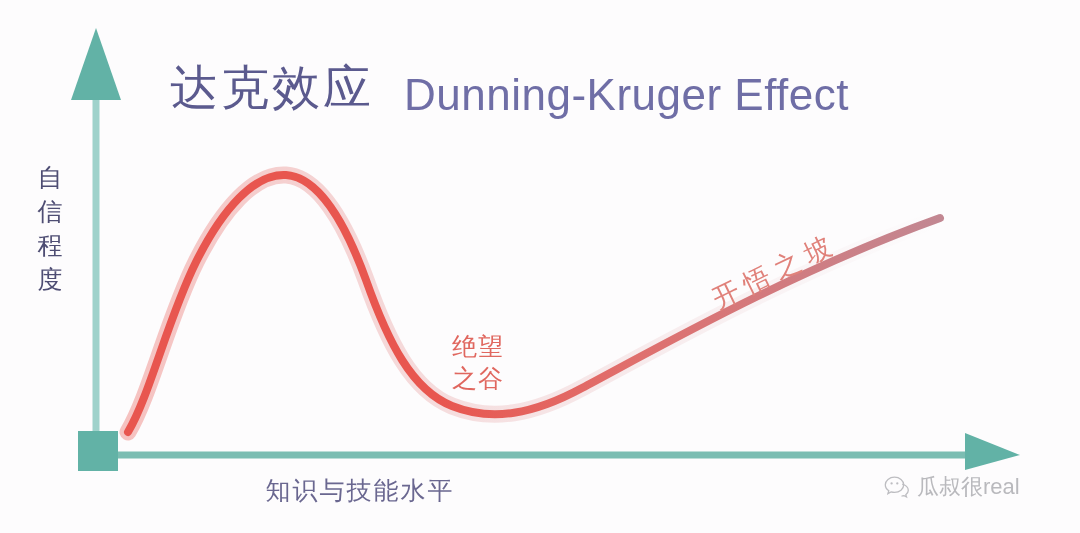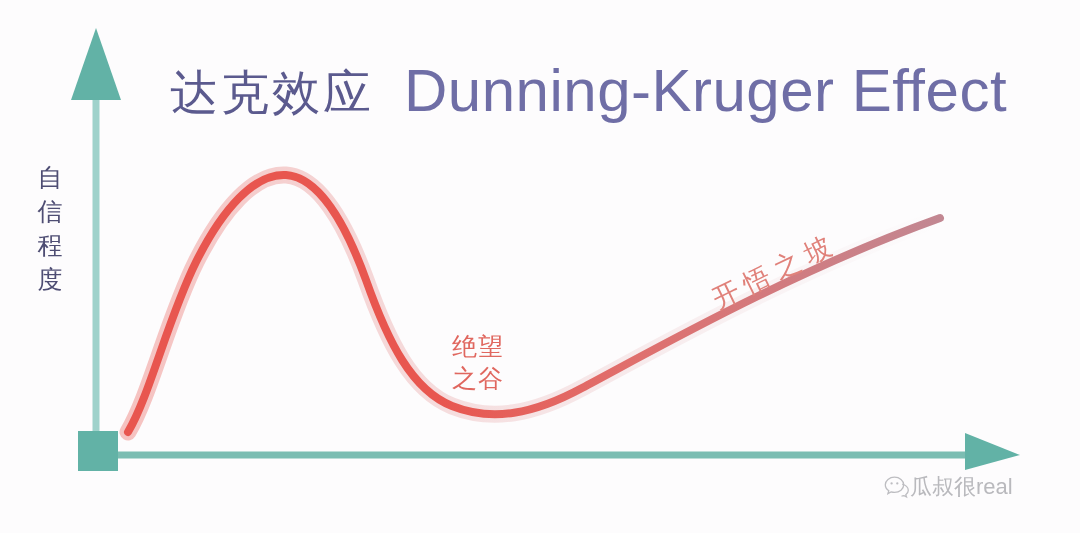--- a/index.html
+++ b/index.html
@@ -37,21 +37,21 @@
     align-items: flex-end;
     white-space: nowrap;
   }
   .title-cn {
     font-size: 48px;
     letter-spacing: 3px;
     color: #5b5a8e;
     font-weight: 400;
   }
   .title-en {
-    font-size: 60px;
+    font-size: 44px;
     color: #6f6ea6;
     font-weight: 300;
     margin-left: 30px;
     letter-spacing: 0.5px;
   }
 
   
   .y-axis-label {
     position: absolute;
     left: 33px;
@@ -103,20 +103,21 @@
     white-space: nowrap;
   }
 
   
   .watermark {
     position: absolute;
     left: 884px;
     top: 472px;
     display: flex;
     align-items: center;
+    gap: 7px;
     color: #b9b9bd;
     font-size: 22px;
     letter-spacing: 0px;
     white-space: nowrap;
   }
   .watermark .wm-icon { display: block; line-height: 0; }
 </style>
 </head>
 <body>
 
@@ -160,20 +161,21 @@
     <div class="title-en">Dunning-Kruger Effect</div>
   </div>
 
   <div class="y-axis-label">
     <span>自</span>
     <span>信</span>
     <span>程</span>
     <span>度</span>
   </div>
 
+  <div class="x-axis-label">知识与技能水平</div>
 
 
   <div class="annot" id="annot-valley">
     <span>绝望</span>
     <span>之谷</span>
   </div>
 
   <div class="annot-slope">开悟之坡</div>
 
   <div class="watermark">

